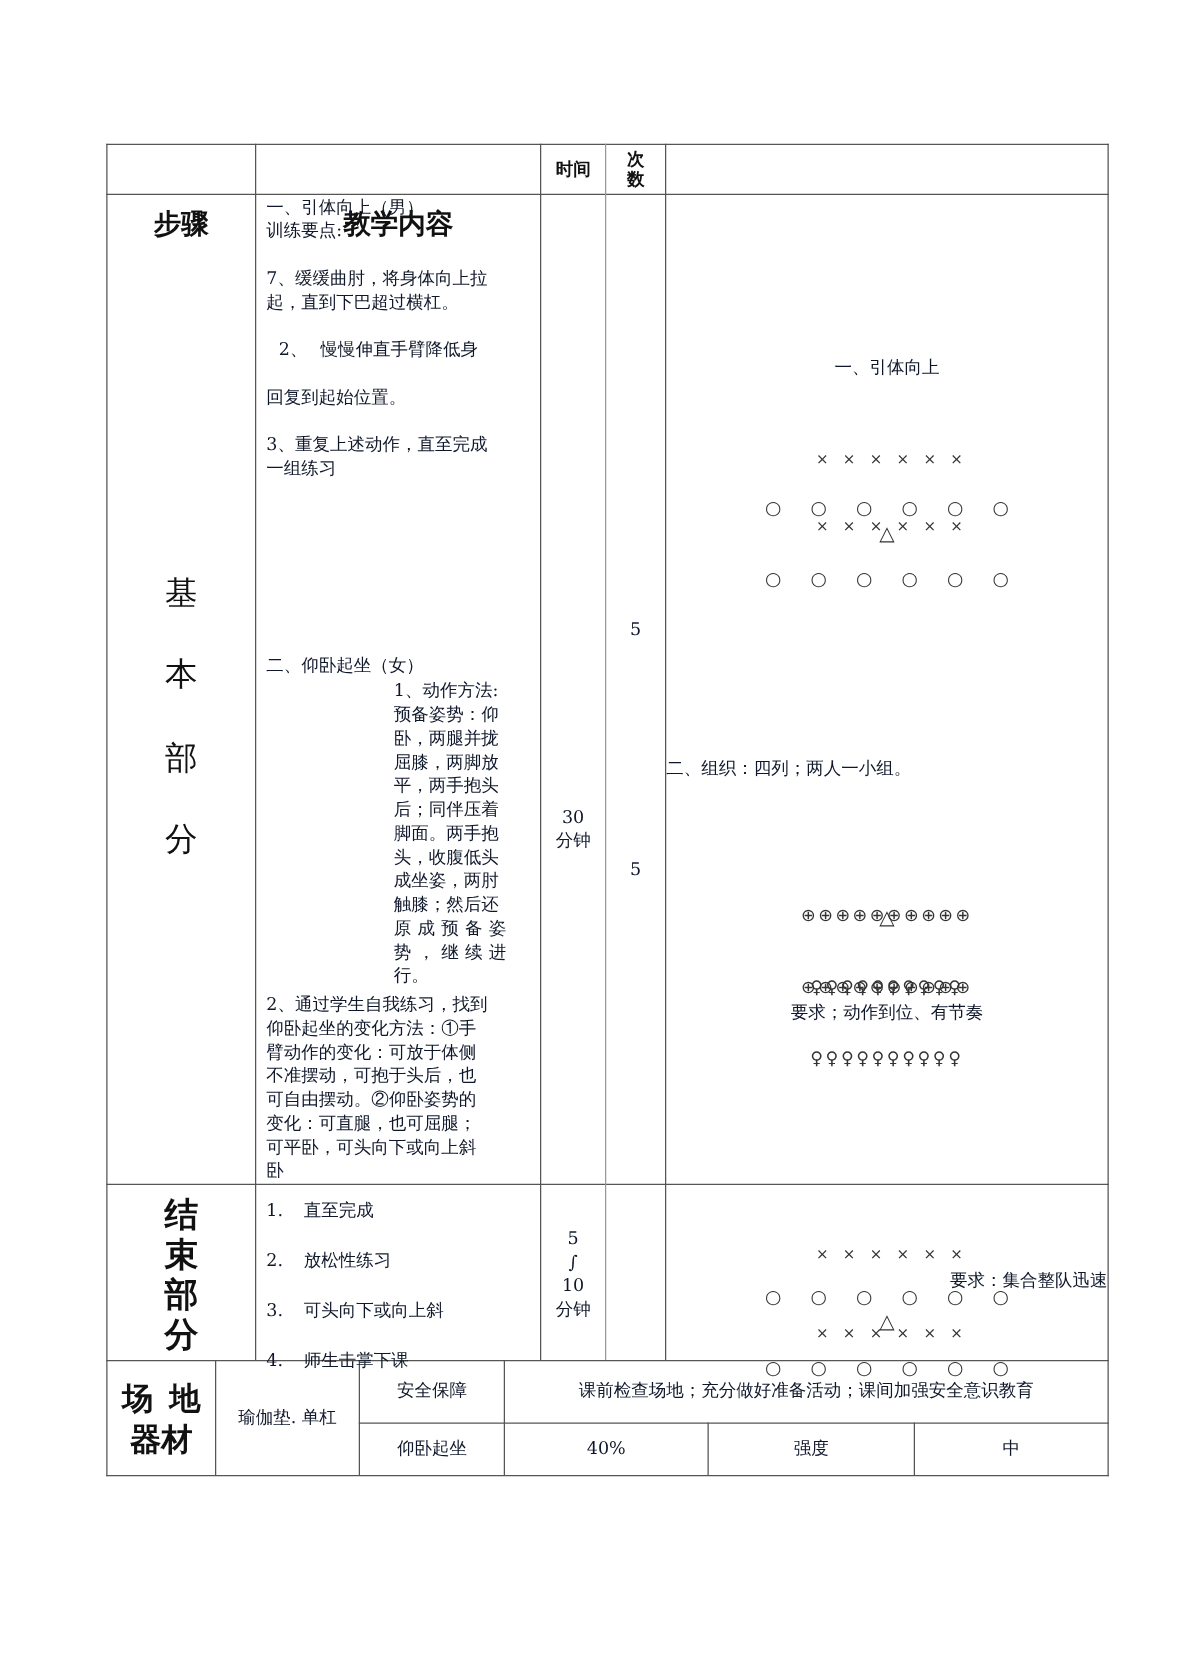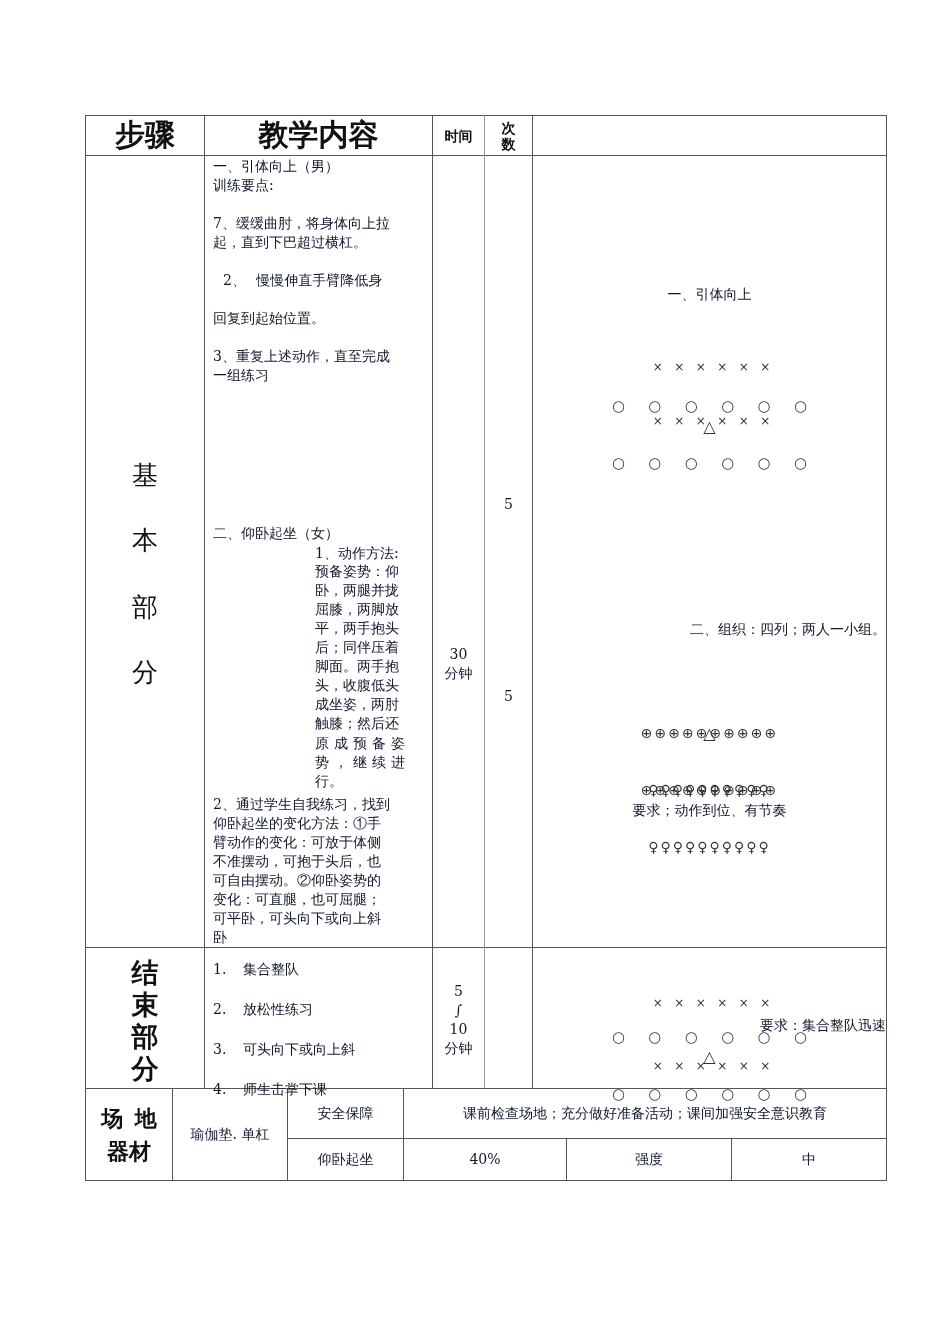--- a/index.html
+++ b/index.html
@@ -3,26 +3,26 @@
 <meta charset="utf-8">
 <style>
   html, body { margin: 0; padding: 0; background: #ffffff; }
   body { width: 950px; height: 1344px; position: relative; font-family: "DejaVu Serif", "Liberation Serif", serif; color: #111; }
   .page { position: absolute; left: 0; top: 0; width: 950px; height: 1344px; }
   .ln { position: absolute; background: #555; }
   .h { height: 1px; }
   .v { width: 1px; }
   .cell { position: absolute; box-sizing: border-box; }
   .center { display: flex; align-items: center; justify-content: center; text-align: center; }
-  .hdr-big { font-family: "DejaVu Sans", sans-serif; font-weight: bold; font-size: 30px; }
+  .hdr-big { font-family: "DejaVu Sans", sans-serif; font-weight: bold; font-size: 22px; margin-top: 43px; }
   .hdr-sm { font-family: "DejaVu Sans", sans-serif; font-weight: bold; font-size: 14px; line-height: 16px; }
   .body-txt { font-size: 14px; line-height: 19px; color: #0f172a; }
   .vtxt { font-size: 26px; font-family: "DejaVu Sans", sans-serif; line-height: 1; }
   .sym { font-family: "DejaVu Sans", sans-serif; color: #333; white-space: pre; position: absolute; text-align: center; }
-  .justify { text-align: justify; text-align-last: left; font-family: Liberation Mono, monospace; }
+  .justify { text-align: justify; text-align-last: left; }
 </style>
 </head>
 <body>
 
 <div class="page">
 
   <div class="ln h" style="left:85px;top:115px;width:802px;"></div>
   <div class="ln h" style="left:85px;top:155px;width:802px;"></div>
   <div class="ln h" style="left:85px;top:947px;width:802px;"></div>
   <div class="ln h" style="left:85px;top:1088px;width:802px;"></div>
@@ -110,40 +110,40 @@
   <div class="sym" style="left:533px;top:322px;width:353px;font-size:12px;line-height:18px;padding-left:2px;">
     <div>×   ×   ×   ×   ×   ×</div>
     <div>×   ×   ×   ×   ×   ×</div>
   </div>
   <div class="sym" style="left:533px;top:359px;width:353px;font-size:15px;line-height:19px;word-spacing:3px;">
     <div>○   ○   ○   ○   ○   ○</div>
     <div>○   ○   ○   ○   ○   ○</div>
   </div>
   <div class="sym" style="left:533px;top:417px;width:353px;font-size:16px;">△</div>
 
-  <div class="cell body-txt" style="left:533px;top:620px;width:353px;text-align:right;">二、组织：四列；两人一小组。</div>
+  <div class="cell body-txt" style="left:533px;top:606px;width:353px;text-align:left;">二、组织：四列；两人一小组。</div>
   <div class="sym" style="left:533px;top:686px;width:353px;font-size:14px;line-height:19px;letter-spacing:2px;">
     <div>⊕⊕⊕⊕⊕⊕⊕⊕⊕⊕</div>
     <div>⊕⊕⊕⊕⊕⊕⊕⊕⊕⊕</div>
   </div>
   <div class="sym" style="left:533px;top:724px;width:353px;font-size:16px;line-height:19px;">△</div>
   <div class="sym" style="left:533px;top:743px;width:353px;font-size:14px;line-height:19px;letter-spacing:2px;">
     <div>♀♀♀♀♀♀♀♀♀♀</div>
     <div>♀♀♀♀♀♀♀♀♀♀</div>
   </div>
   <div class="cell body-txt" style="left:533px;top:801px;width:353px;text-align:center;">要求；动作到位、有节奏</div>
 
   <div class="cell vtxt" style="left:86px;top:957px;width:118px;text-align:center;font-weight:bold;font-size:27px;line-height:32px;">
     <div>结</div>
     <div>束</div>
     <div>部</div>
     <div>分</div>
   </div>
   <div class="cell body-txt" style="left:213px;top:949px;width:214px;line-height:40px;">
-    <div><span style="display:inline-block;width:30px;">1.</span><span>集合整队</span></div>
+    <div><span style="display:inline-block;width:30px;">1.</span><span>直至完成</span></div>
     <div><span style="display:inline-block;width:30px;">2.</span><span>放松性练习</span></div>
     <div><span style="display:inline-block;width:30px;">3.</span><span>可头向下或向上斜</span></div>
     <div><span style="display:inline-block;width:30px;">4.</span><span>师生击掌下课</span></div>
   </div>
   <div class="cell body-txt" style="left:433px;top:982px;width:51px;text-align:center;">
     <div>5</div>
     <div>∫</div>
     <div>10</div>
     <div>分钟</div>
   </div>
@@ -151,21 +151,21 @@
     <div>×   ×   ×   ×   ×   ×</div>
     <div>×   ×   ×   ×   ×   ×</div>
   </div>
   <div class="sym" style="left:533px;top:990px;width:353px;font-size:15px;line-height:19px;word-spacing:3px;">
     <div>○   ○   ○   ○   ○   ○</div>
     <div>○   ○   ○   ○   ○   ○</div>
   </div>
   <div class="sym" style="left:533px;top:1047px;width:353px;font-size:16px;line-height:19px;">△</div>
   <div class="cell body-txt" style="left:533px;top:1016px;width:353px;text-align:right;">要求：集合整队迅速</div>
 
-  <div class="cell" style="left:86px;top:1102px;width:86px;font-family:'DejaVu Sans',sans-serif;font-weight:bold;font-size:22px;line-height:33px;text-align:center;">
+  <div class="cell" style="left:86px;top:1102px;width:86px;font-family:'DejaVu Sans',sans-serif;font-weight:bold;font-size:25px;line-height:33px;text-align:center;">
     <div style="word-spacing:4px;">场 地</div>
     <div>器材</div>
   </div>
   <div class="cell center body-txt" style="left:173px;top:1089px;width:114px;height:91px;">瑜伽垫. 单杠</div>
   <div class="cell center body-txt" style="left:288px;top:1089px;width:115px;height:49px;">安全保障</div>
   <div class="cell center body-txt" style="left:404px;top:1089px;width:482px;height:49px;">课前检查场地；充分做好准备活动；课间加强安全意识教育</div>
   <div class="cell center body-txt" style="left:288px;top:1139px;width:115px;height:41px;">仰卧起坐</div>
   <div class="cell center body-txt" style="left:404px;top:1139px;width:162px;height:41px;">40%</div>
   <div class="cell center body-txt" style="left:567px;top:1139px;width:164px;height:41px;">强度</div>
   <div class="cell center body-txt" style="left:732px;top:1139px;width:154px;height:41px;">中</div>

